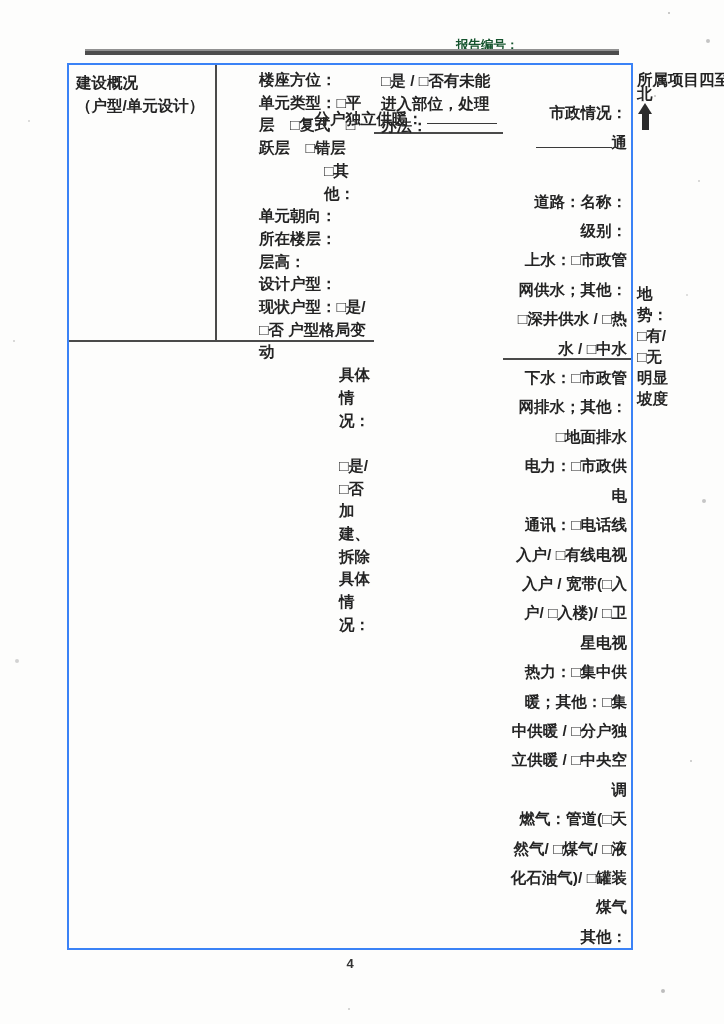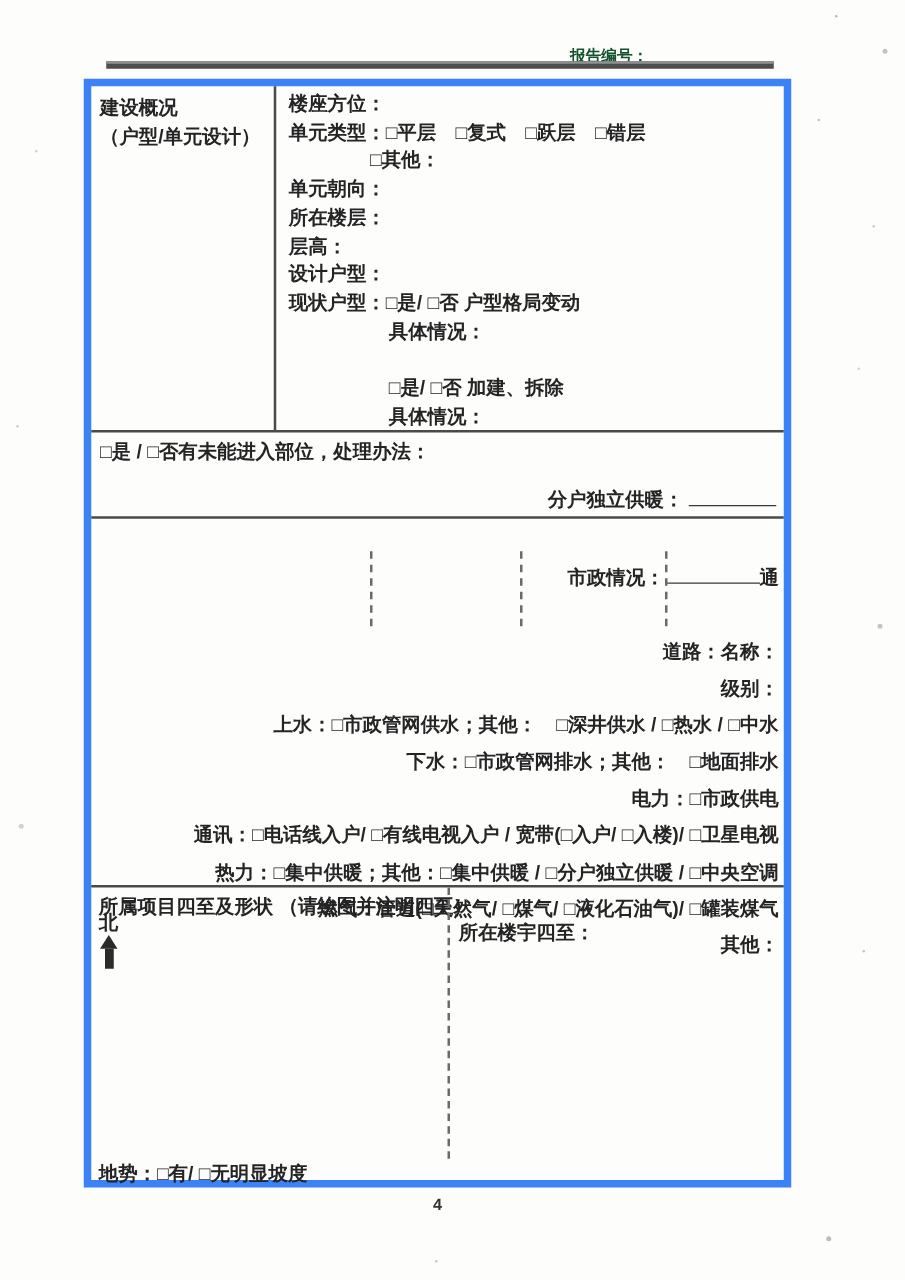--- a/index.html
+++ b/index.html
@@ -25,31 +25,31 @@
     font-size:12.5px; font-weight:700; color:#14532d;
   }
   .title-bar {
     position:absolute; left:85px; top:49px; width:534px; height:6px;
     background:#4d4d4d; border-top:2px solid #919191;
   }
 
   
   .form-table {
     position:absolute; left:67px; top:63px; width:566px; height:887px;
-    border:6px solid #3b82f6;
-    display:flex; flex-direction:column;
+    border:2px solid #3b82f6;
+    display:flex; flex-direction:row;
     font-size:15.5px; font-weight:600; color:#242424;
   }
   .sec { width:100%; position:relative; }
   .sec-border { border-bottom:2px solid #4a4a4a; }
 
   
   .s1 { height:277px; display:flex; }
   .s1-left { width:148px; border-right:2px solid #4a4a4a; padding:7px 4px 0 7px; line-height:24px; }
-  .s1-right { flex:1; padding:4px 4px 0 10px; }
+  .s1-right { flex:1; padding:4px 4px 0 10px;margin-left:32px; }
   .line { line-height:22.7px; white-space:pre-wrap; }
   .ind65 { padding-left:65px; }
   .ind80 { padding-left:80px; }
   .spacer { height:22.7px; }
 
   
   .s2 { height:69px; padding:5px 6px 0 7px; }
   .confirm-row { position:absolute; right:6px; top:44px; white-space:nowrap; }
   .uline { display:inline-block; width:70px; height:14px; border-bottom:1.6px solid #3a3a3a; vertical-align:baseline; }
 

